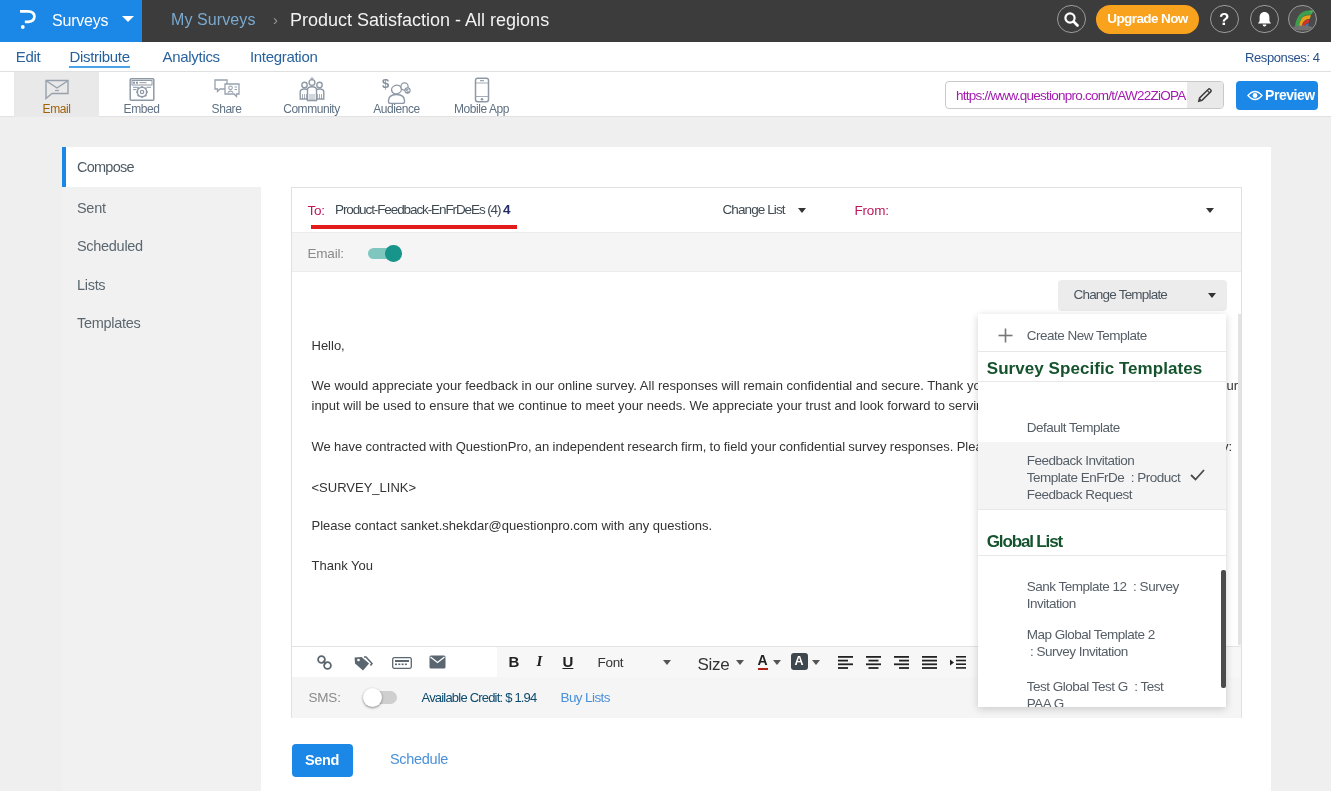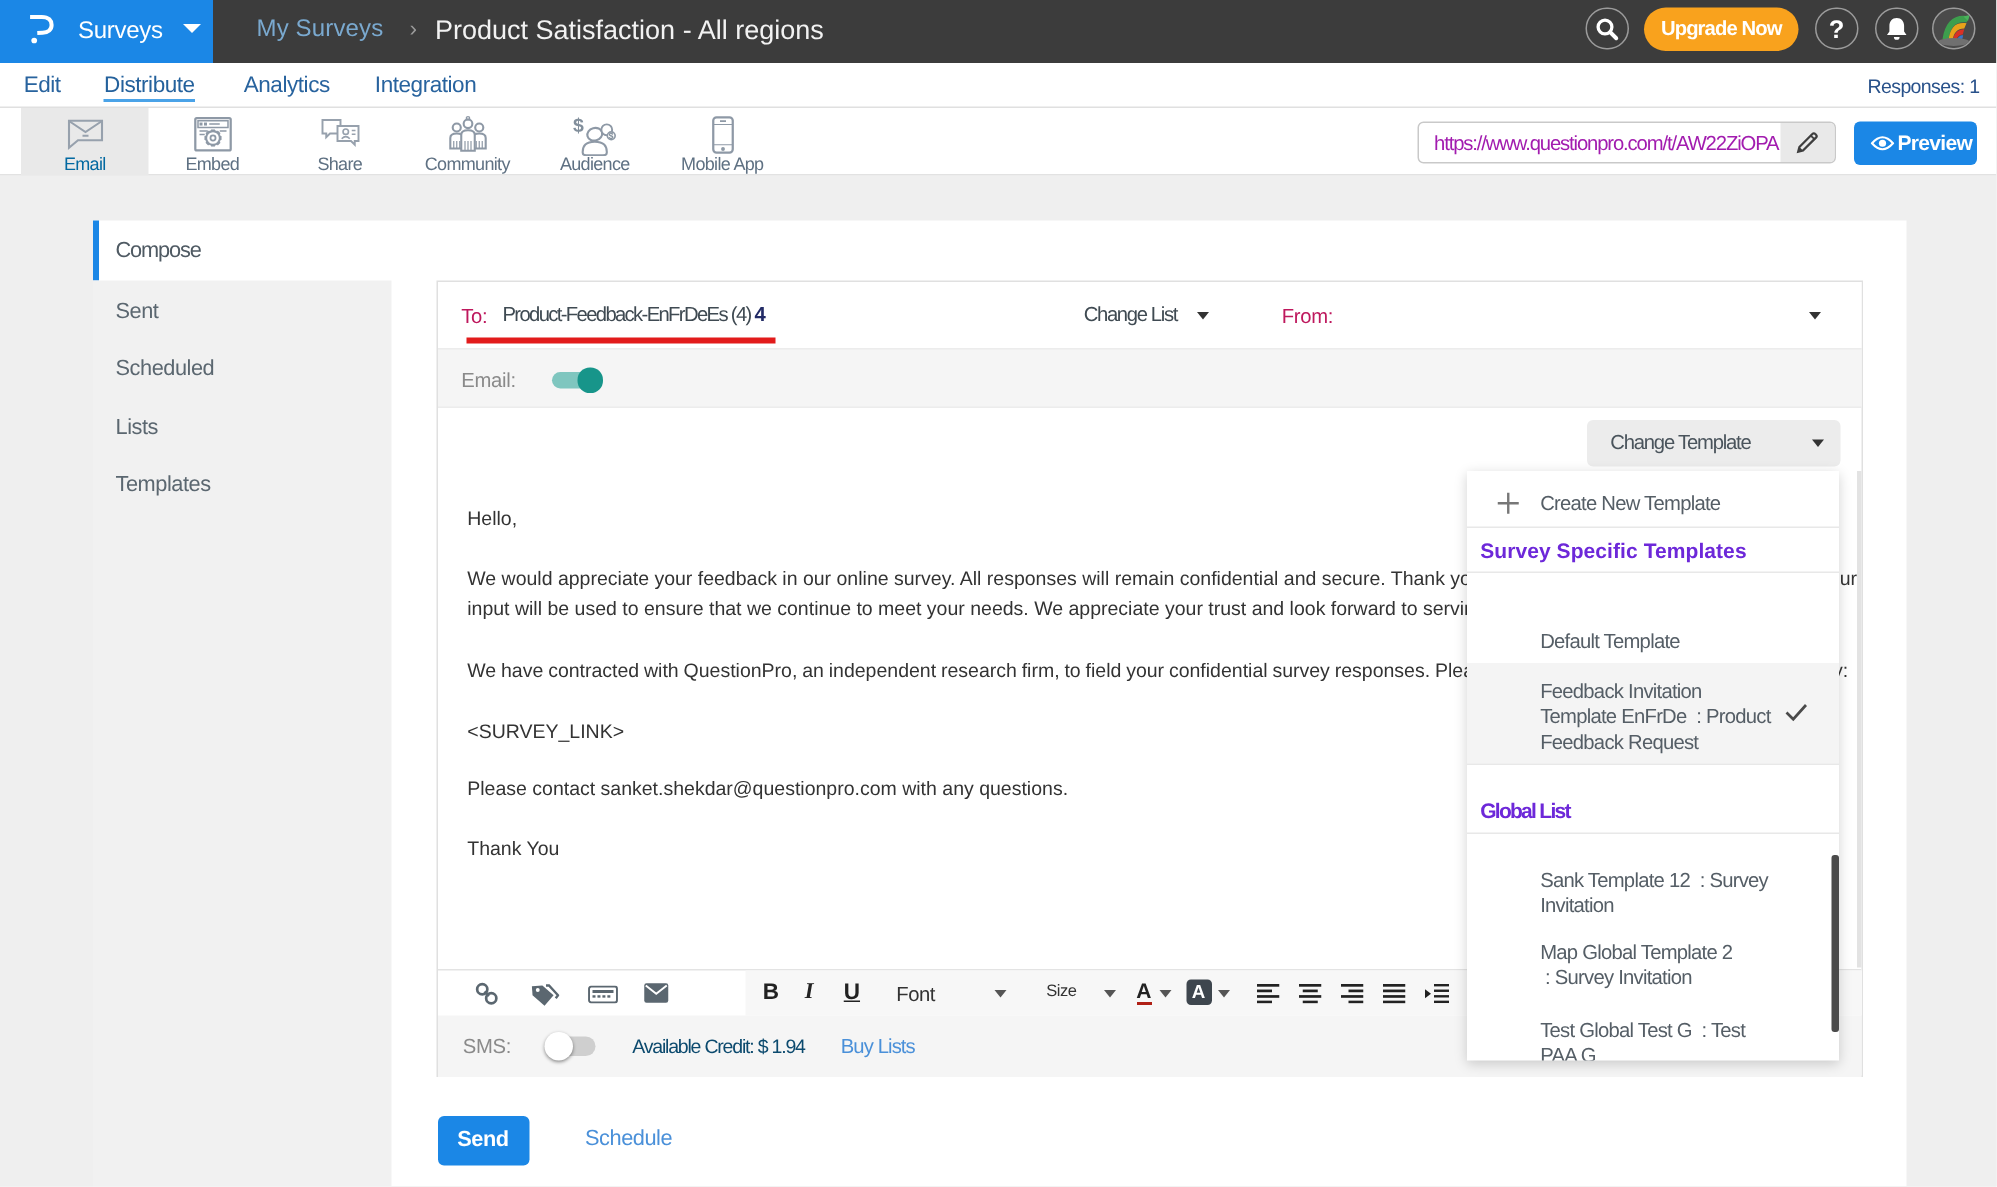--- a/index.html
+++ b/index.html
@@ -72,21 +72,21 @@
 #etb .grp2 { position:absolute; left:205px; top:0; right:0; height:100%; background:#f7f7f7; }
 #rowsms { position:absolute; left:0; top:489px; width:100%; height:41px; background:#f5f5f5; }
 #send { position:absolute; left:229.5px; top:597px; width:61px; height:33px; background:#1b87e6;
   border-radius:4px; color:#fff; font-size:14.5px; font-weight:bold; text-align:center; line-height:33px; letter-spacing:-0.3px;}
 #sched { position:absolute; left:328px; top:604px; font-size:14.5px; color:#4a90d9; letter-spacing:-0.3px;}
 
 #ddp { position:absolute; left:977.8px; top:314px; width:248.2px; height:392.5px; background:#fff;
   box-shadow:0 2px 8px rgba(0,0,0,0.18); z-index:50; overflow:hidden; }
 #ddp .hr { position:absolute; left:0; width:100%; height:1px; background:#e8e8e8; }
 #ddp .itm { position:absolute; left:49px; font-size:13.5px; color:#555e66; letter-spacing:-0.5px; line-height:17px;}
-#ddp .hd { position:absolute; left:9px; font-size:14px; font-weight:bold; color:#6d28d9; letter-spacing:-0.3px;}
+#ddp .hd { position:absolute; left:9px; font-size:17px; font-weight:bold; color:#14532d; letter-spacing:-0.3px;}
 #ddsel { position:absolute; left:0; top:128px; width:100%; height:67px; background:#f4f4f4; }
 #ddsb { position:absolute; left:243.5px; top:255.5px; width:4.7px; height:118px; background:#4b4b4b; border-radius:2px;}
 </style>
 </head>
 <body>
 <div id="app">
 
   <div id="hdr">
     <div id="logo">
       <svg style="position:absolute;left:20px;top:8px" width="16" height="22" viewBox="0 0 16 22">
@@ -123,31 +123,31 @@
         <ellipse cx="13.5" cy="22" rx="10.5" ry="2.6" fill="#707070"></ellipse>
       </svg>
     </div>
   </div>
 
   <div id="nav">
     <div class="tab" style="left:15.8px">Edit</div>
     <div class="tab" style="left:69.4px; color:#24619c;">Distribute<div style="margin-top:1px;height:2px;background:#4aa3e8;"></div></div>
     <div class="tab" style="left:162.5px">Analytics</div>
     <div class="tab" style="left:249.9px">Integration</div>
-    <div class="resp">Responses: 1</div>
+    <div class="resp">Responses: 4</div>
   </div>
 
   <div id="chan">
     <div class="cell" style="left:14px; background:#e9e9e9;">
       <svg width="30" height="24" viewBox="0 0 30 24">
         <path d="M4 3.5 H26 V16.5 H10 L4 21.5 L4 16.5 Z" fill="none" stroke="#97a1ad" stroke-width="1.4"></path>
         <path d="M4.5 4 L15 11 L25.5 4" fill="none" stroke="#97a1ad" stroke-width="1.4"></path>
         <line x1="13" y1="13.5" x2="17" y2="13.5" stroke="#97a1ad" stroke-width="1.2"></line>
       </svg>
-      <div class="lbl" style="color:#0369a1">Email</div>
+      <div class="lbl" style="color:#a16207">Email</div>
     </div>
     <div class="cell" style="left:99px">
       <svg width="27" height="25" viewBox="0 0 27 25">
         <rect x="1.7" y="1.7" width="23.6" height="21.6" rx="1" fill="none" stroke="#8e99a6" stroke-width="1.5"></rect>
         <rect x="3.5" y="3.5" width="20" height="4.5" fill="none" stroke="#8e99a6" stroke-width="1"></rect>
         <rect x="4.5" y="4.7" width="2" height="2" fill="#8e99a6"></rect>
           <rect x="7.5" y="4.7" width="2" height="2" fill="#8e99a6"></rect>
         <line x1="11" y1="5.7" x2="18" y2="5.7" stroke="#8e99a6" stroke-width="1"></line>
         <line x1="4.5" y1="10.3" x2="10" y2="10.3" stroke="#8e99a6" stroke-width="1"></line>
         <line x1="4.5" y1="12.6" x2="8" y2="12.6" stroke="#8e99a6" stroke-width="1"></line>
@@ -298,21 +298,21 @@
         </svg>
         <svg style="position:absolute;left:137px;top:8px" width="17" height="14" viewBox="0 0 17 14">
           <rect x="0.5" y="0.5" width="16" height="13" rx="1.5" fill="#5b6770"></rect>
           <path d="M1.5 2 L8.5 7.5 L15.5 2" fill="none" stroke="#fff" stroke-width="1.3"></path>
         </svg>
         <b style="position:absolute;left:217px;top:6px;font-size:15px;color:#222">B</b>
         <i style="position:absolute;left:245px;top:6px;font-size:15px;color:#222;font-family:'Liberation Serif',serif;font-weight:bold">I</i>
         <u style="position:absolute;left:271px;top:6px;font-size:15px;color:#222;font-weight:bold">U</u>
         <span style="position:absolute;left:306px;top:8px;font-size:13.5px;color:#333;letter-spacing:-0.3px">Font</span>
         <span class="caret" style="position:absolute;left:371px;top:13px;border-top-color:#555"></span>
-        <span style="position:absolute;left:406px;top:8px;font-size:11px;color:#333;letter-spacing:-0.3px">Size</span>
+        <span style="position:absolute;left:406px;top:8px;font-size:17px;color:#333;letter-spacing:-0.3px">Size</span>
         <span class="caret" style="position:absolute;left:444px;top:13px;border-top-color:#555"></span>
         <span style="position:absolute;left:466px;top:6px;font-size:14px;font-weight:bold;color:#222;border-bottom:2.5px solid #b02016;line-height:15px;">A</span>
         <span class="caret" style="position:absolute;left:481px;top:13px;border-top-color:#555"></span>
         <span style="position:absolute;left:499px;top:6px;width:17px;height:17px;background:#3e464e;border-radius:3px;color:#fff;font-size:12.5px;font-weight:bold;text-align:center;line-height:17px;">A</span>
         <span class="caret" style="position:absolute;left:520px;top:13px;border-top-color:#555"></span>
         <svg style="position:absolute;left:546px;top:9px" width="15" height="13" viewBox="0 0 15 13">
             <g fill="#222">
               <rect x="0" y="0" width="15" height="1.8"></rect>
               <rect x="0" y="3.7" width="10" height="1.8"></rect>
               <rect x="0" y="7.4" width="15" height="1.8"></rect>

